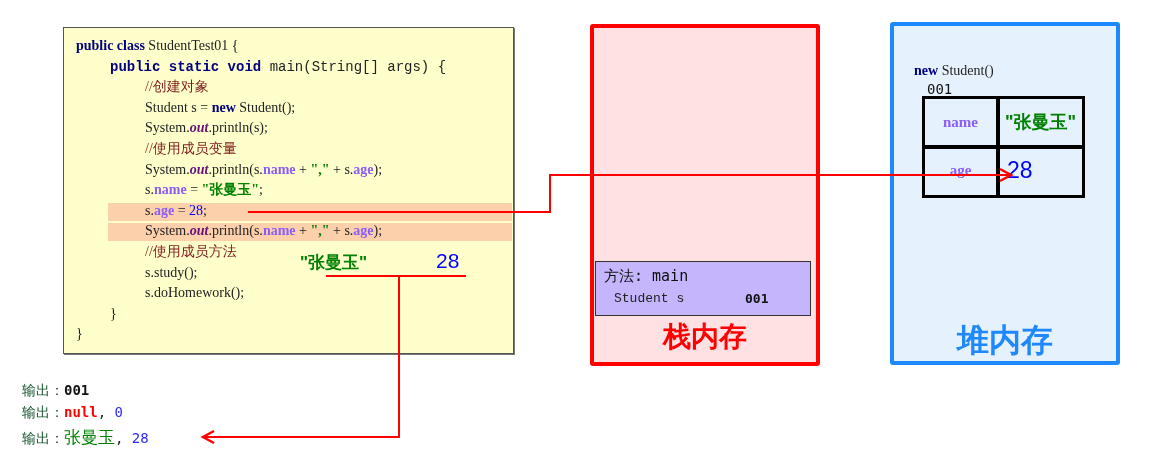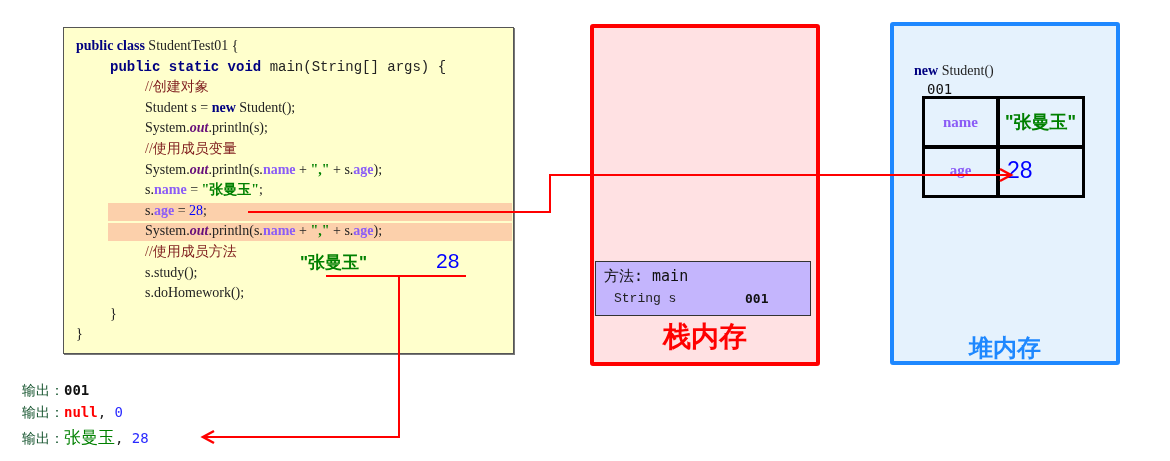--- a/index.html
+++ b/index.html
@@ -41,22 +41,22 @@
           background:#e5f2fd; border:4px solid #1e88ff; border-radius:3px; }
   .heap-new { position:absolute; left:914px; top:63px; font-size:14px; white-space:pre;
               font-family:"Liberation Serif", serif; color:#222; }
   .heap-addr { position:absolute; left:927px; top:81px; font-size:14px; color:#111;
                font-family:"DejaVu Sans Mono", monospace; }
   .obj-table { position:absolute; left:922px; top:96px; width:157px; height:96px;
                border:3px solid #000; }
   .obj-vline { position:absolute; left:71px; top:0; width:4px; height:96px; background:#000; }
   .obj-hline { position:absolute; left:0; top:46px; width:157px; height:4px; background:#000; }
   .obj-cell { position:absolute; text-align:center; }
-  .heap-label { position:absolute; left:890px; top:332px; width:230px; text-align:center;
-                color:#1e88ff; font-weight:bold; font-size:24px;
+  .heap-label { position:absolute; left:890px; top:319px; width:230px; text-align:center;
+                color:#1e88ff; font-weight:bold; font-size:32px;
                 font-family:"DejaVu Sans", sans-serif; }
 
   .output { position:absolute; left:22px; font-size:14px; white-space:pre;
             font-family:"DejaVu Sans Mono", monospace; color:#222; }
   .output .lbl { font-family:"DejaVu Sans", sans-serif; color:#14532d; }
 
   svg.arrows { position:absolute; left:0; top:0; }
 </style>
 </head>
 <body>
@@ -81,21 +81,21 @@
     <div class="code-line" style="left: 110px; top: 304.8px;"><span>}</span></div>
     <div class="code-line" style="left: 76px; top: 325.4px;"><span>}</span></div>
   </div>
 
 <div class="annot-name">"张曼玉"</div>
 <div class="annot-age">28</div>
 
 <div class="stack"></div>
 <div class="stack-frame">
   <div class="frame-method">方法: main</div>
-  <div class="frame-var">String s</div>
+  <div class="frame-var">Student s</div>
   <div class="frame-addr">001</div>
 </div>
 <div class="stack-label">栈内存</div>
 
 <div class="heap"></div>
 <div class="heap-new"><span class="kw">new</span><span> Student()</span></div>
 <div class="heap-addr">001</div>
 <div class="obj-table">
   <div class="obj-vline"></div>
   <div class="obj-hline"></div>

